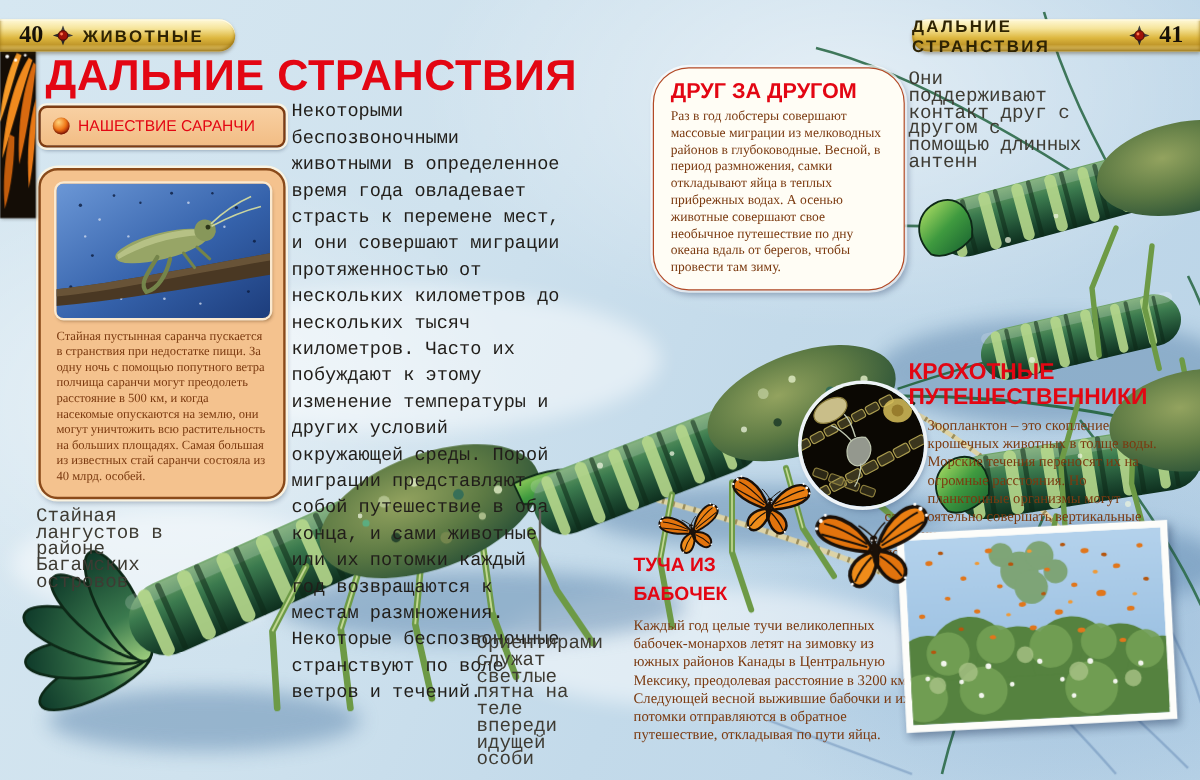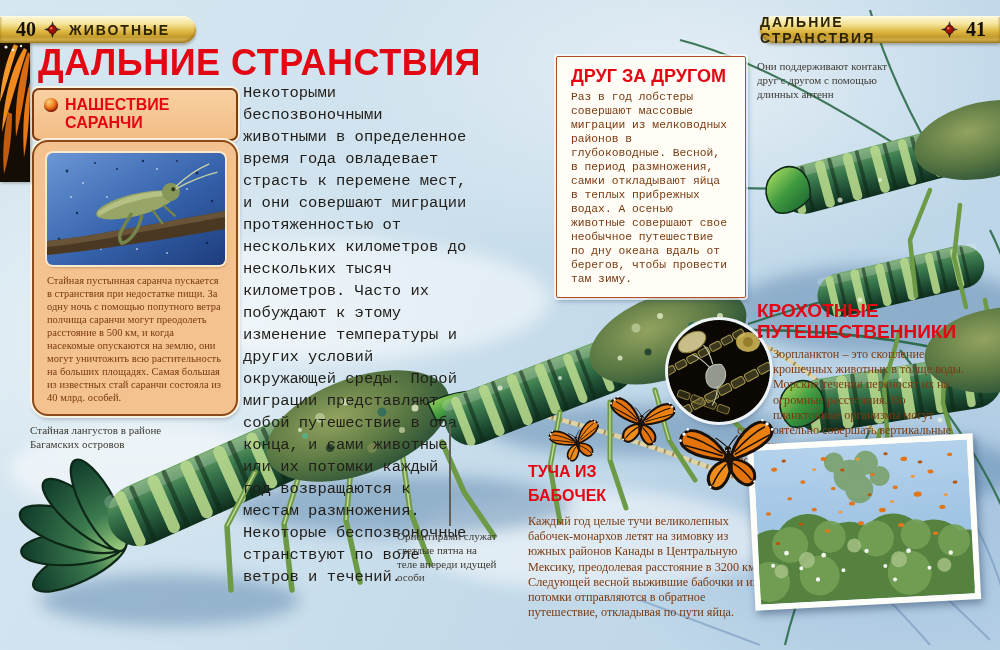--- a/index.html
+++ b/index.html
@@ -30,41 +30,41 @@
   .wing-strip{position:absolute;left:0;top:42px;width:30px;height:140px;z-index:7;box-shadow:1px 1px 3px rgba(0,0,0,.3)}
   
   .locust-head{position:absolute;left:32px;top:88px;width:206px;z-index:6;
     background:linear-gradient(180deg,var(--peach_light),#f2bd85);
     border:2px solid #7e3c12;border-radius:7px;
     box-shadow:0 0 0 2px rgba(252,244,226,.95), 1px 2px 3px rgba(20,40,70,.3);
     display:flex;align-items:flex-start;gap:7px;padding:6px 8px 7px 10px}
   .ball-icon{width:14px;height:14px;border-radius:50%;margin-top:2px;flex:0 0 auto;
     background:radial-gradient(circle at 35% 28%,#ffd27a,#f07818 45%,#a51b06 78%,#7a1204);
     box-shadow:inset 0 -1px 2px rgba(70,10,0,.6)}
-  .locust-title{font-size:16px;line-height:18px;font-weight:bold;color:var(--accent_red)}
+  .locust-title{font-size:13px;line-height:18px;font-weight:normal;color:var(--accent_red)}
   .locust-box{position:absolute;left:32px;top:140px;width:206px;z-index:6;
     background:var(--peach);border:2px solid #8a4a1a;border-radius:16px;
     box-shadow:0 0 0 2px rgba(252,244,226,.95), 1px 3px 4px rgba(20,40,70,.3);
     padding:11px 14px 10px 13px}
   .locust-photo{width:178px;height:112px;border-radius:6px;overflow:hidden;
     box-shadow:0 0 0 2px #fbe9cf, 1px 2px 3px rgba(60,30,0,.45);display:block}
   .locust-text{margin-top:9px;font-family:"Liberation Serif",serif;font-size:10.5px;line-height:13px;
     color:var(--text_brown)}
   
   .intro{position:absolute;left:243px;top:82px;width:230px;z-index:5;
     font-family:Liberation Mono, monospace;font-size:15.5px;line-height:22px;color:#211e1a}
   
-  .friend-box{position:absolute;left:556px;top:56px;width:190px;z-index:6;
-    background:#fffdf5;border:1.5px solid #b34a26;border-radius:2px;
+  .friend-box{position:absolute;left:544px;top:56px;width:210px;z-index:6;
+    background:#fffdf5;border:1.5px solid #b34a26;border-radius:30px;
     box-shadow:0 0 0 2px rgba(255,255,255,.7), 2px 3px 5px rgba(30,50,90,.35);
     padding:9px 12px 11px 14px}
   .friend-title{font-size:18px;font-weight:bold;color:var(--accent_red);margin-bottom:3px}
-  .box-text{font-family:Liberation Mono, monospace;font-size:11.3px;line-height:14px;color:var(--text_brown)}
-  
-  .caption{position:absolute;z-index:6;font-family:Liberation Serif, serif;font-size:11px;
+  .box-text{font-family:Liberation Serif, serif;font-size:11.3px;line-height:14px;color:var(--text_brown)}
+  
+  .caption{position:absolute;z-index:6;font-family:Liberation Mono, monospace;font-size:16px;
     line-height:13.8px;color:var(--caption_gray)}
   .caption-langoustes{left:30px;top:424px;width:150px}
   .caption-antennae{left:757px;top:60px;width:150px}
   .caption-spots{left:397px;top:530px;width:100px}
   .spots-line{position:absolute;left:449px;top:424px;width:1.5px;height:102px;background:#63605a;z-index:6}
   
   .tiny-title{position:absolute;left:757px;top:300px;width:245px;z-index:6;
     font-size:19px;line-height:21px;font-weight:bold;color:var(--accent_red)}
   .tiny-text{position:absolute;left:737px;top:347px;width:230px;z-index:6;
     font-family:"Liberation Serif",serif;font-size:12.2px;line-height:15.2px;color:var(--text_brown)}

